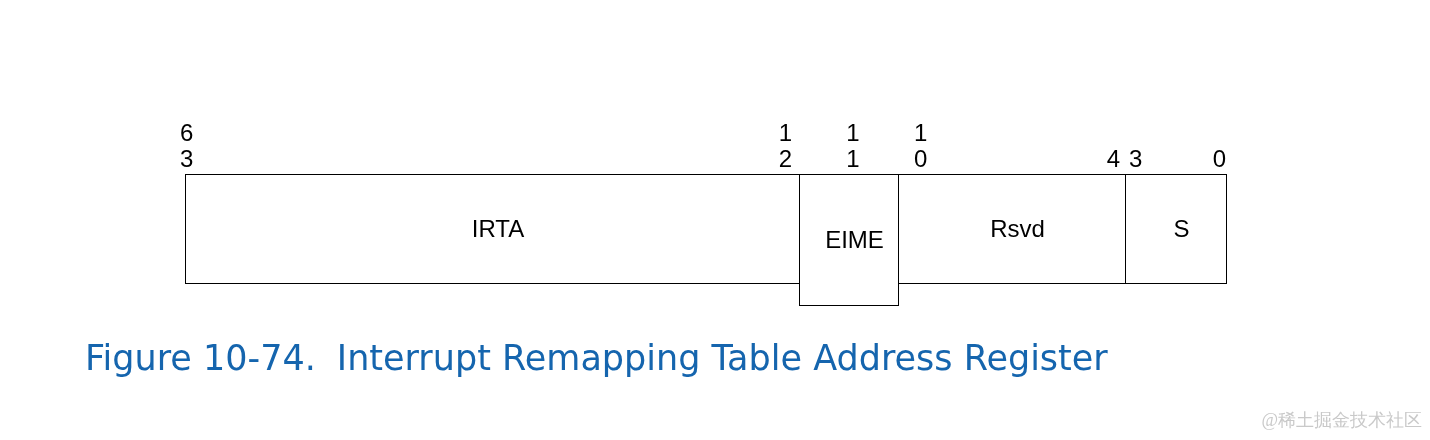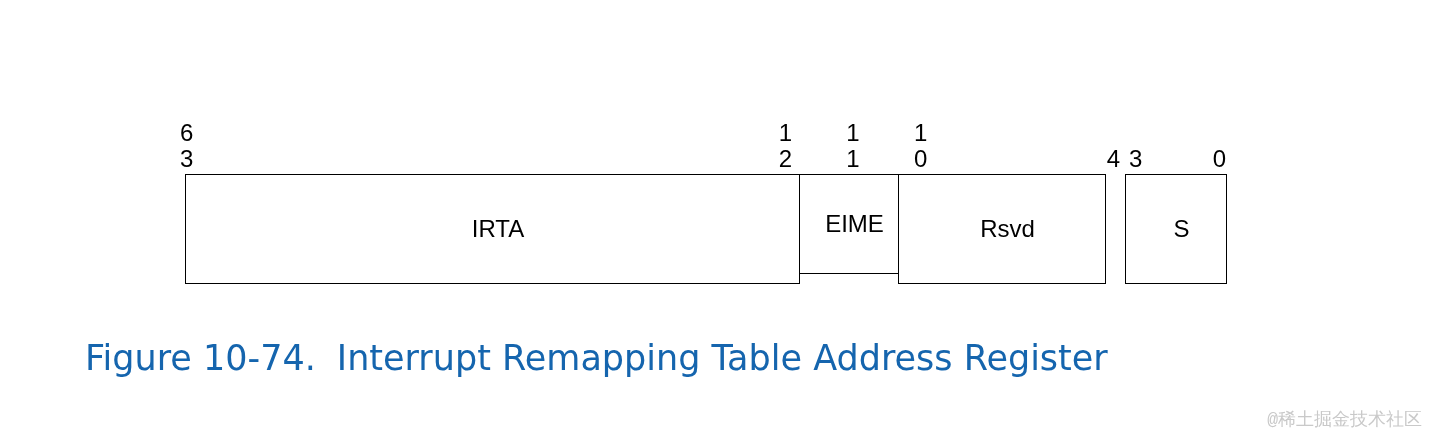--- a/index.html
+++ b/index.html
@@ -32,21 +32,21 @@
     position: absolute;
     top: 174px;
     height: 110px;
     box-sizing: border-box;
     border: 1px solid var(--line_black, #000);
     background: #fff;
     display: flex;
     align-items: center;
     justify-content: center;
   }
-  .cell.eime { height: 100px; }
+  .cell.eime { height: 132px; }
   .field-label {
     font-size: 24px;
     color: #000;
     margin-left: 11px;
   }
   
   .caption {
     position: absolute;
     left: 85px;
     top: 337px;
@@ -56,21 +56,21 @@
     line-height: 42px;
     color: var(--caption_blue, #1565AE);
     white-space: nowrap;
   }
   .caption .caption-title { margin-left: 21px; }
   
   .watermark {
     position: absolute;
     right: 8px;
     bottom: 10px;
-    font-family: Liberation Mono, monospace;
+    font-family: Liberation Serif, serif;
     font-size: 18px;
     line-height: 20px;
     color: var(--watermark_gray, #C9C9C9);
     white-space: nowrap;
   }
 </style>
 </head>
 <body>
 
 <div class="canvas">
@@ -85,21 +85,21 @@
 1</div>
     <div class="bit-label al" style="left:914px;width:30px">1
 0</div>
     <div class="bit-label ar" style="left:1088px;width:32px">4</div>
     <div class="bit-label al" style="left:1129px;width:30px">3</div>
     <div class="bit-label ar" style="left:1194px;width:32px">0</div>
 
     <div class="cell" style="left:185px;width:615px">
       <span class="field-label">IRTA</span>
     </div>
-    <div class="cell" style="left:898px;width:208px">
+    <div class="cell" style="left:898px;width:228px">
       <span class="field-label">Rsvd</span>
     </div>
     <div class="cell" style="left:1125px;width:102px">
       <span class="field-label">S</span>
     </div>
     <div class="cell eime" style="left:799px;width:100px">
       <span class="field-label">EIME</span>
     </div>
 
   </div>

